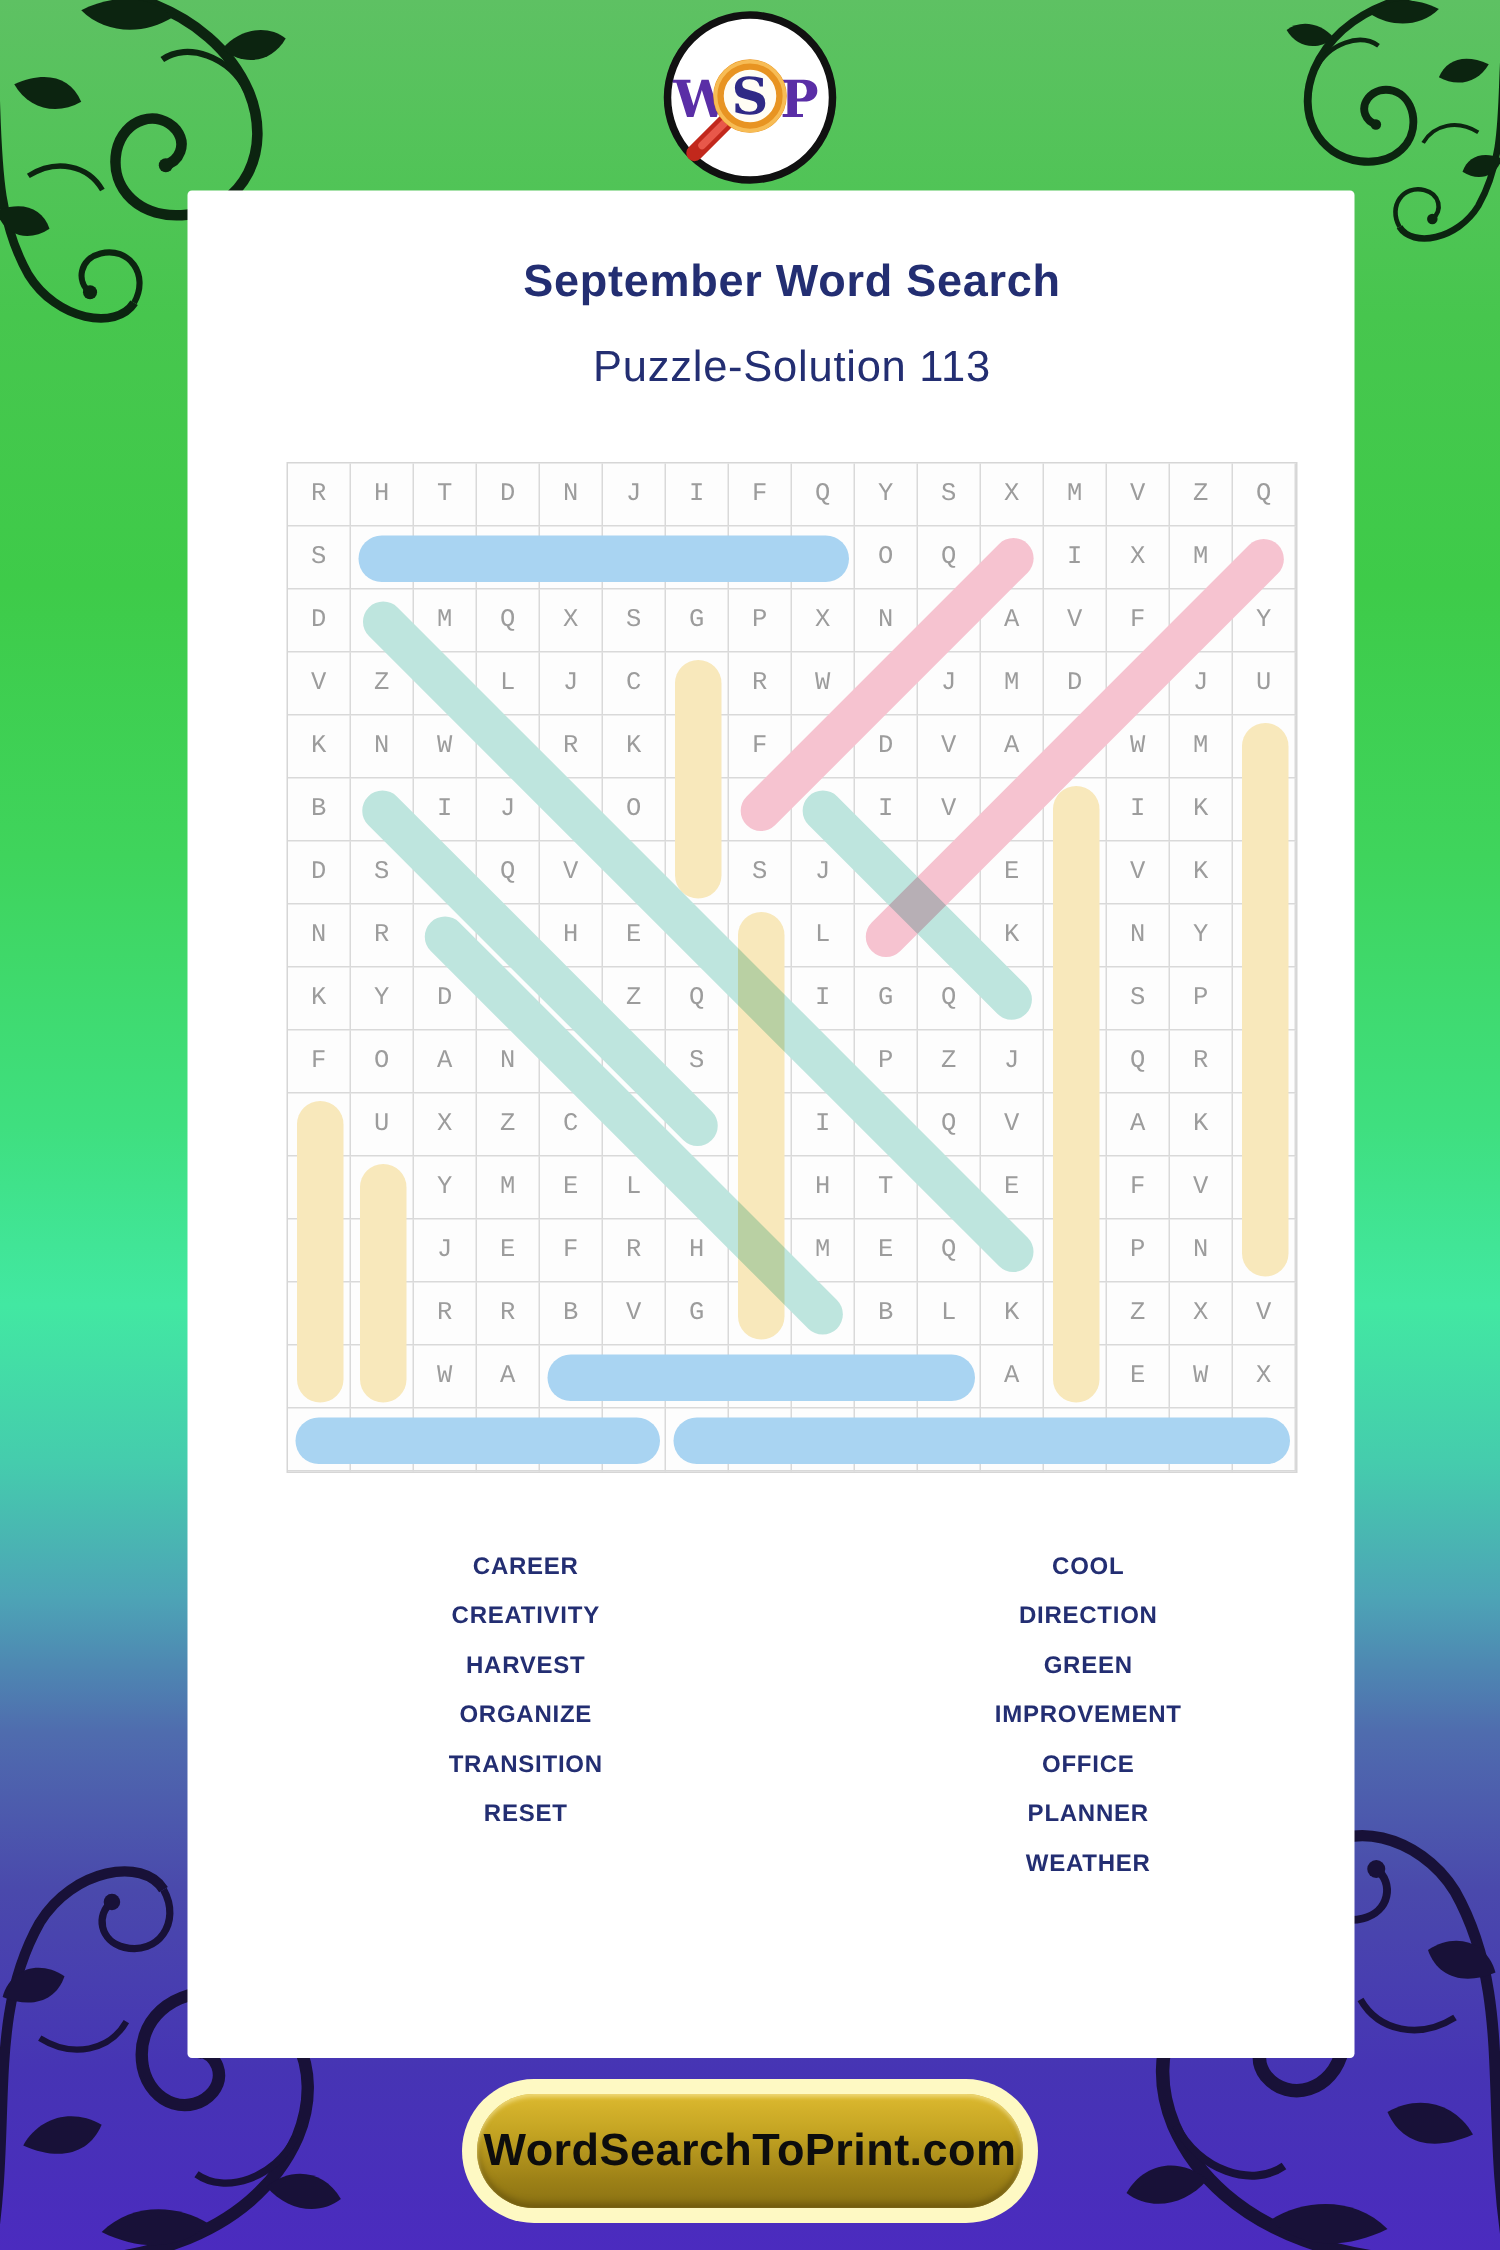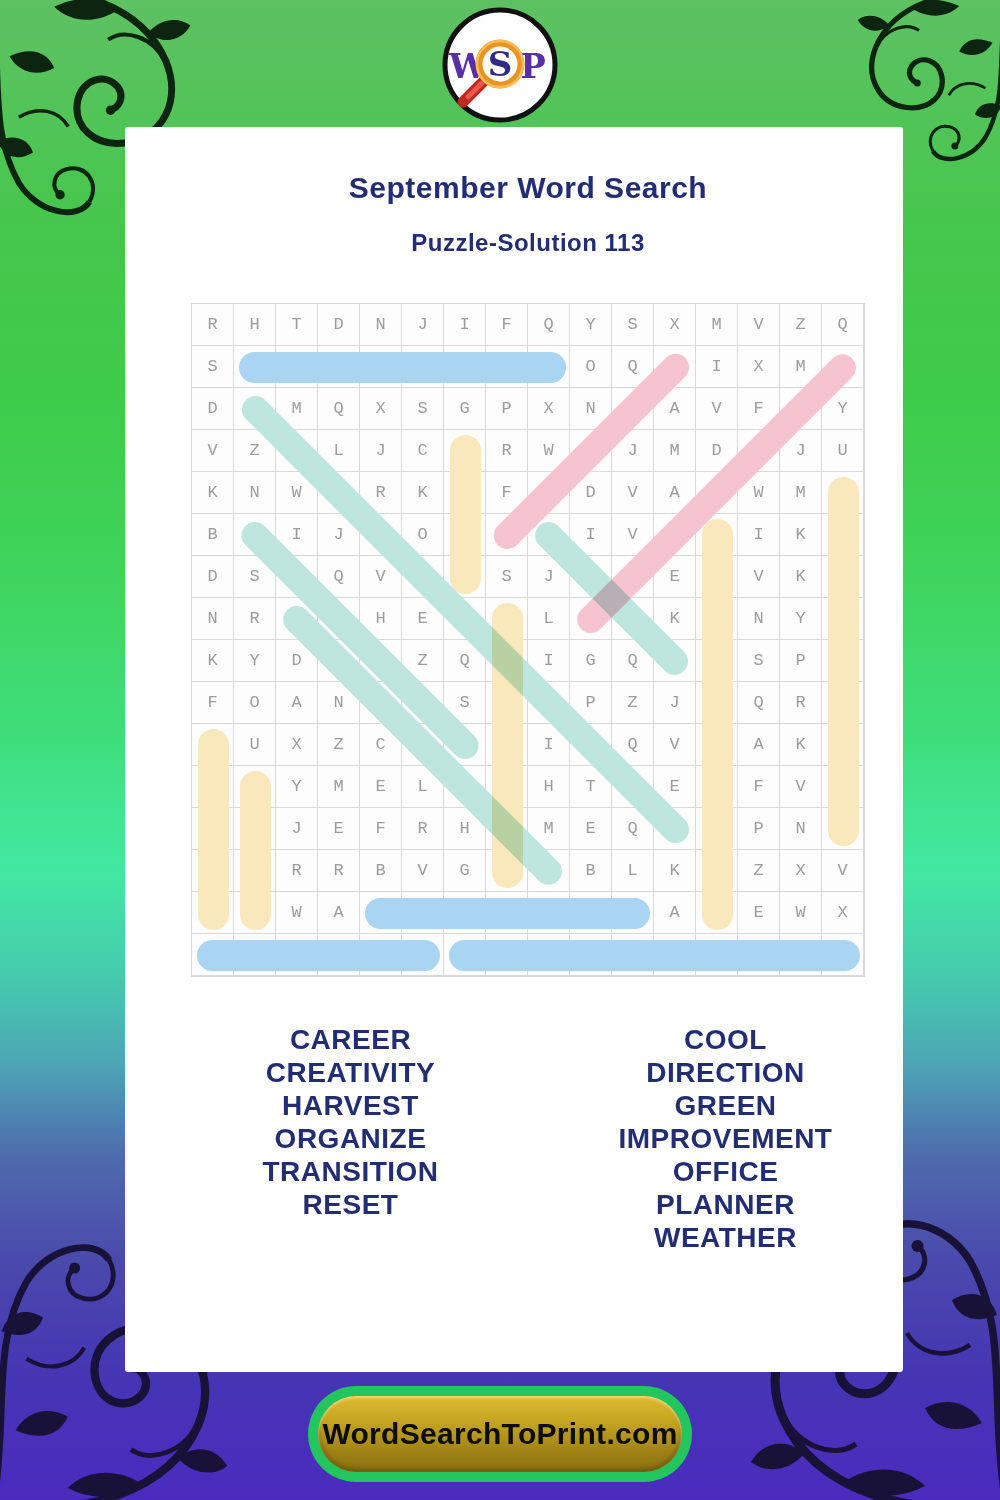--- a/index.html
+++ b/index.html
@@ -22,21 +22,21 @@
   
   .card{
     position:absolute;left:125px;top:127px;width:750px;height:1245px;
     background:#ffffff;z-index:2;border-radius:3px;padding-left:28px;
   }
   .header{text-align:center;}
   .title{
     margin-top:44px;font-size:30px;font-weight:bold;color:#232e72;letter-spacing:0.5px;
   }
   .subtitle{
-    margin-top:24px;font-size:24px;font-weight:bold;color:#232e72;letter-spacing:0.5px;
+    margin-top:24px;font-size:29px;font-weight:normal;color:#232e72;letter-spacing:0.5px;
   }
   
   .grid-outer{width:674px;margin:46px auto 0 auto;}
   .grid-inner{
     position:relative;width:672px;border:1px solid #d6d6d6;background:#fdfdfd;
   }
   .letter-grid{
     display:grid;grid-template-columns:repeat(16,42px);grid-auto-rows:42px;
     position:relative;z-index:1;
   }
@@ -46,26 +46,26 @@
     font-family:"Liberation Mono","DejaVu Sans Mono",monospace;
     font-size:17px;color:#9c9c9c;
   }
   .cell.hl{color:#121212;font-weight:bold;}
   .hl-layer{position:absolute;inset:0;z-index:2;pointer-events:none;}
   .stripe{position:absolute;border-radius:999px;mix-blend-mode:multiply;}
   
   .word-list{display:flex;margin-top:46px;}
   .wl-col{width:50%;text-align:center;}
   .word{
-    font-size:28px;font-weight:bold;color:#232e72;line-height:33px;letter-spacing:0.5px;margin-left:20px;
+    font-size:16px;font-weight:bold;color:#232e72;line-height:33px;letter-spacing:0.5px;margin-left:20px;
   }
   
   .footer-pill{
     position:absolute;left:50%;top:1386px;transform:translateX(-50%);
-    width:384px;height:96px;background:#22c55e;border-radius:48px;z-index:3;
+    width:384px;height:96px;background:#fef9c3;border-radius:48px;z-index:3;
     display:flex;align-items:center;justify-content:center;
   }
   .footer-gold{
     width:364px;height:76px;border-radius:38px;
     background:linear-gradient(180deg,#dcb92f 0%,#c3a322 35%,#9d8117 75%,#8a7113 100%);
     box-shadow:inset 0 2px 3px #f0da7a, inset 0 -3px 5px #6e590e;
     display:flex;align-items:center;justify-content:center;
   }
   .footer-text{font-size:30px;font-weight:bold;color:#0d0d0d;letter-spacing:0.3px;}
 </style>

